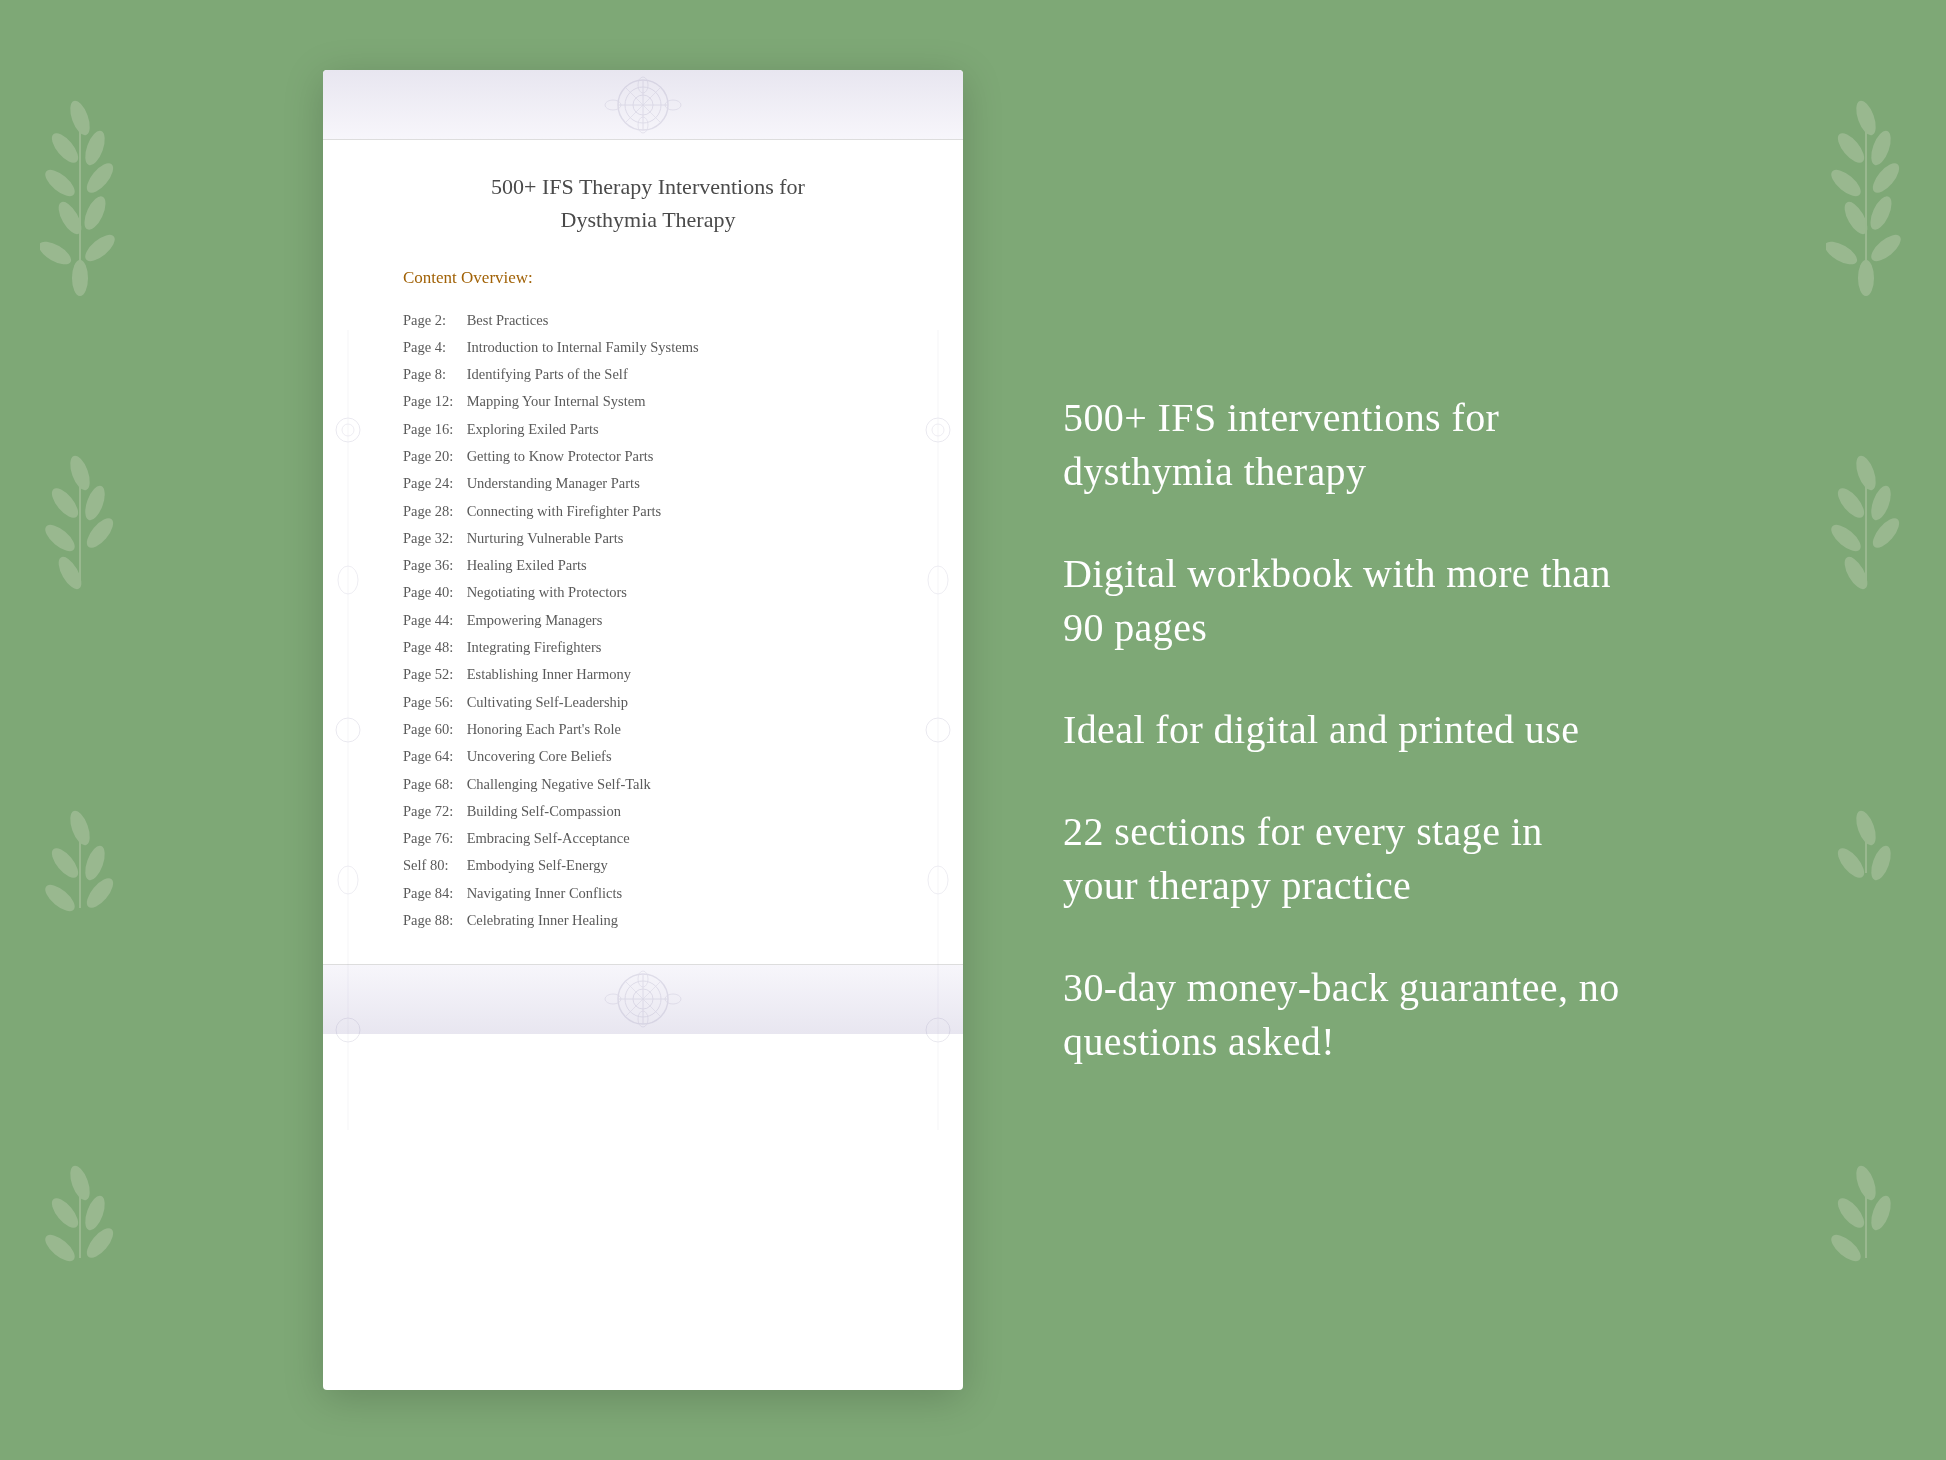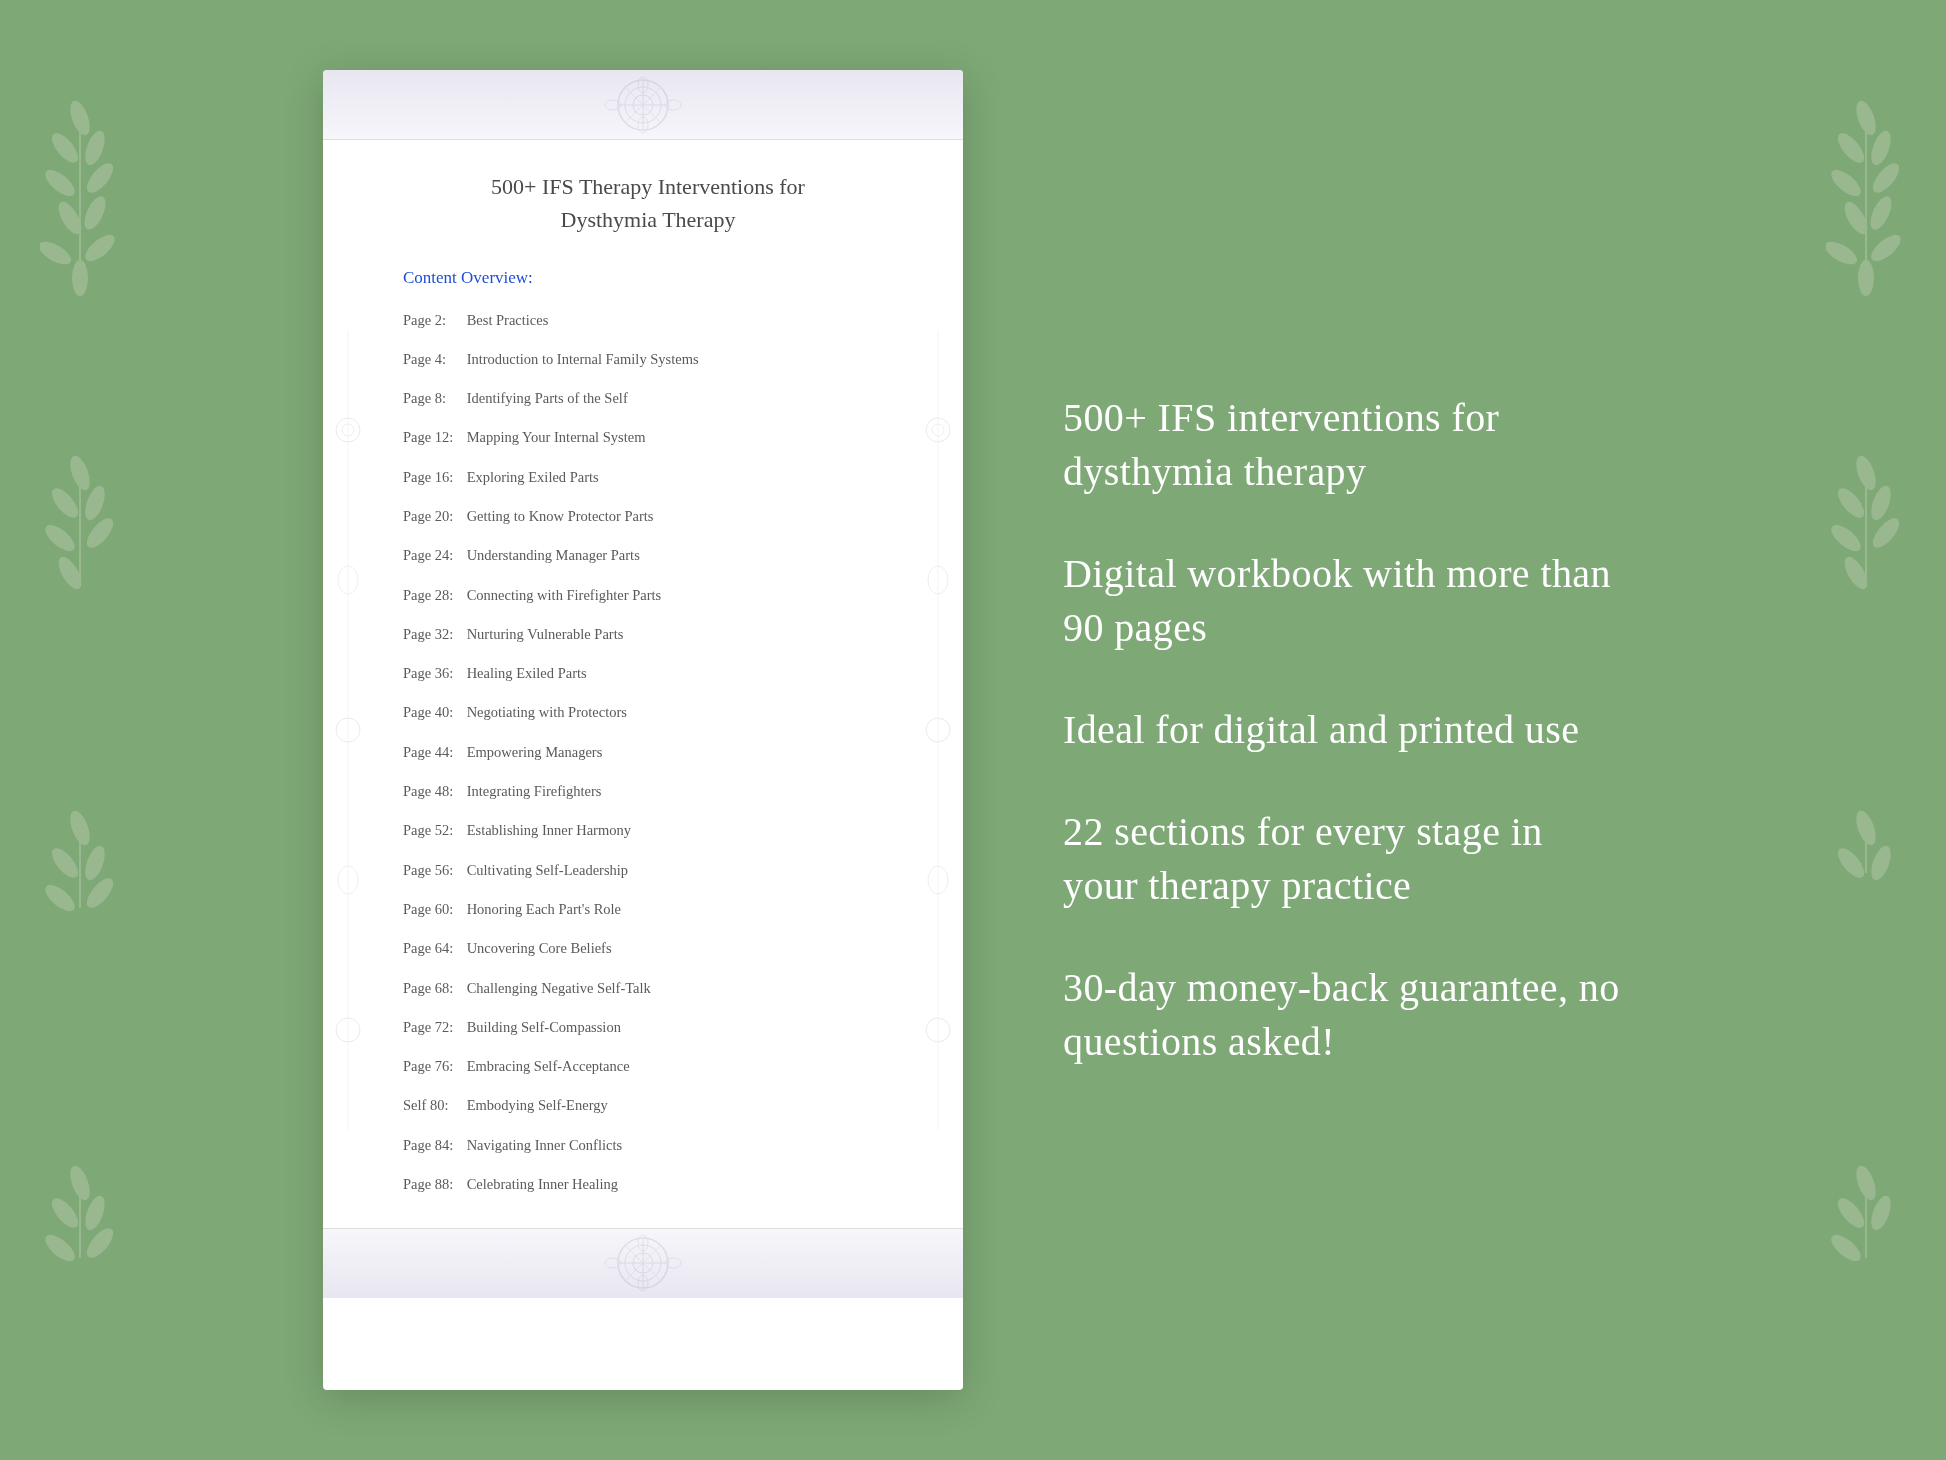--- a/index.html
+++ b/index.html
@@ -105,39 +105,38 @@
       text-align: center;
       color: #4a4a4a;
       font-size: 22px;
       font-weight: 400;
       margin-bottom: 32px;
       line-height: 1.5;
       font-family: Georgia, serif;
     }
 
     .doc-section-heading {
-      color: #1d4ed8;
+      color: #a16207;
       font-size: 17px;
       font-weight: 400;
       margin-bottom: 18px;
       font-family: Georgia, serif;
     }
 
     .toc-list {
       list-style: none;
       padding: 0;
     }
 
     .toc-item {
       color: #5a5a5a;
       font-size: 14.5px;
       font-family: Georgia, serif;
       padding: 3.5px 0;
       line-height: 1.4;
-      margin-top: 12px;
     }
 
     .toc-item .page-num {
       font-weight: 400;
       min-width: 60px;
       display: inline-block;
     }
 
     
     .right-panel {

